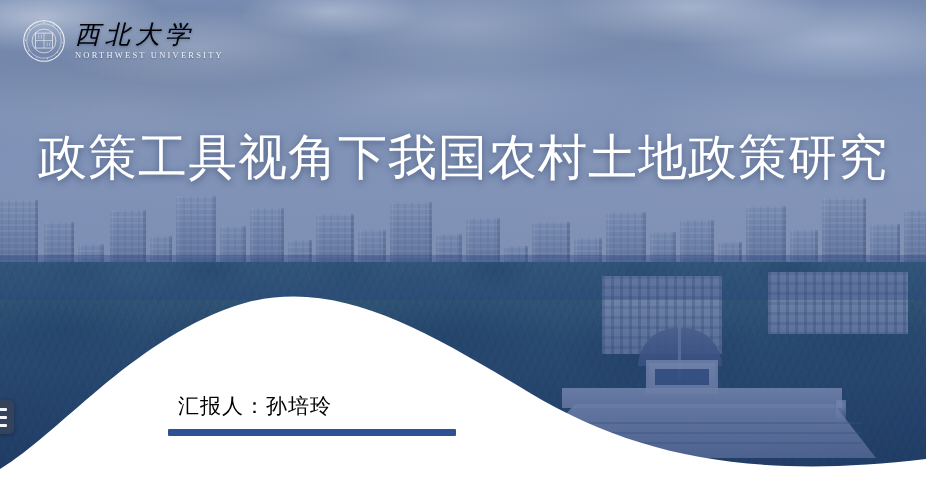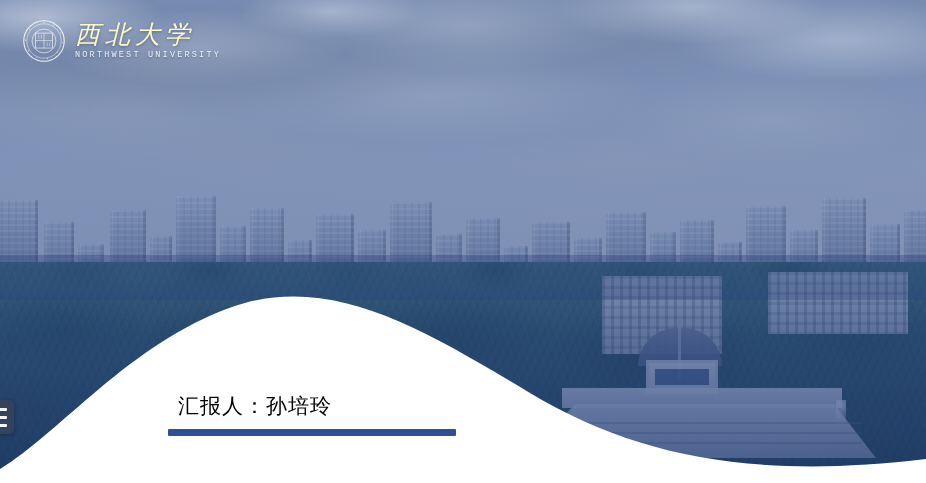--- a/index.html
+++ b/index.html
@@ -179,30 +179,30 @@
 
   
   .wave{position:absolute;left:0;right:0;bottom:0;height:200px;}
   .wave svg{display:block;width:100%;height:100%;}
 
   
   .logo{position:absolute;left:22px;top:19px;display:flex;align-items:center;gap:9px;}
   .seal{width:44px;height:44px;flex:0 0 44px;opacity:.96;}
   .logo-words{display:flex;flex-direction:column;line-height:1;}
   .logo-cn{
-    font-size:25px;color:#fef9c3;letter-spacing:5px;
+    font-size:25px;color:#000000;letter-spacing:5px;
     font-family:"Liberation Serif","DejaVu Serif",serif;
     font-weight:400;font-style:italic;
     text-shadow:0 1px 3px rgba(30,50,90,.45);
     white-space:nowrap;
   }
   .logo-en{
     margin-top:4px;
     font-size:8.5px;color:#eef3fb;letter-spacing:2.2px;
-    font-family:Liberation Mono, monospace;
+    font-family:Liberation Serif, serif;
     text-shadow:0 1px 2px rgba(30,50,90,.45);
     white-space:nowrap;
   }
 
   
   .title-block{position:absolute;left:0;right:0;top:130px;}
   .main-title{
     margin:0;text-align:center;
     font-size:49px;line-height:1.16;
     color:#ffffff;letter-spacing:1px;
@@ -347,20 +347,21 @@
           <circle cx="18" cy="24" r="1.3"></circle>
       </g>
     </svg>
     <div class="logo-words">
       <div class="logo-cn">西北大学</div>
       <div class="logo-en">NORTHWEST UNIVERSITY</div>
     </div>
   </div>
 
   <div class="title-block">
+    <h1 class="main-title">政策工具视角下我国农村土地政策研究</h1>
   </div>
 
   <div class="presenter">
     <div class="presenter-line">汇报人：孙培玲</div>
     <div class="rule"></div>
   </div>
 
   <div class="menu-btn" title="menu">
     <i></i>
     <i></i>

